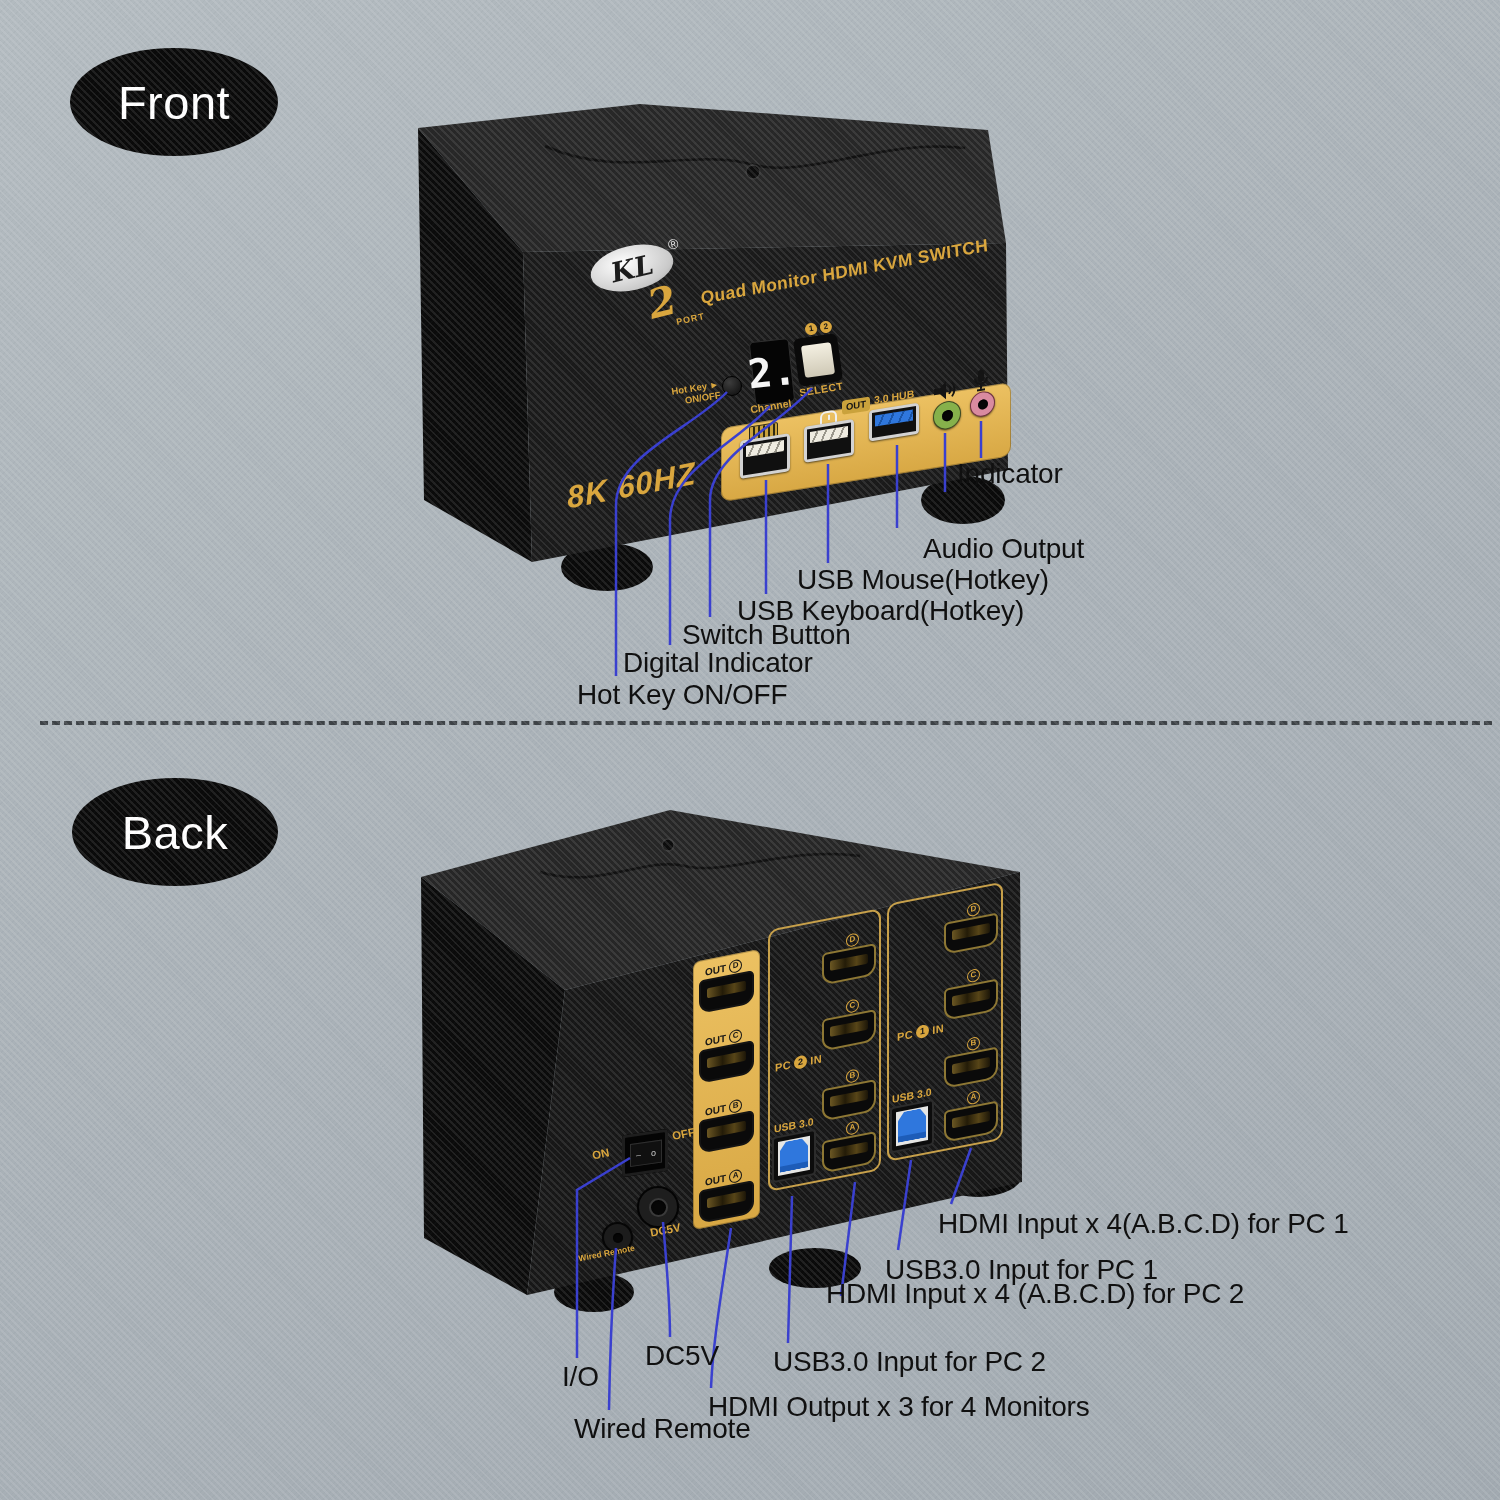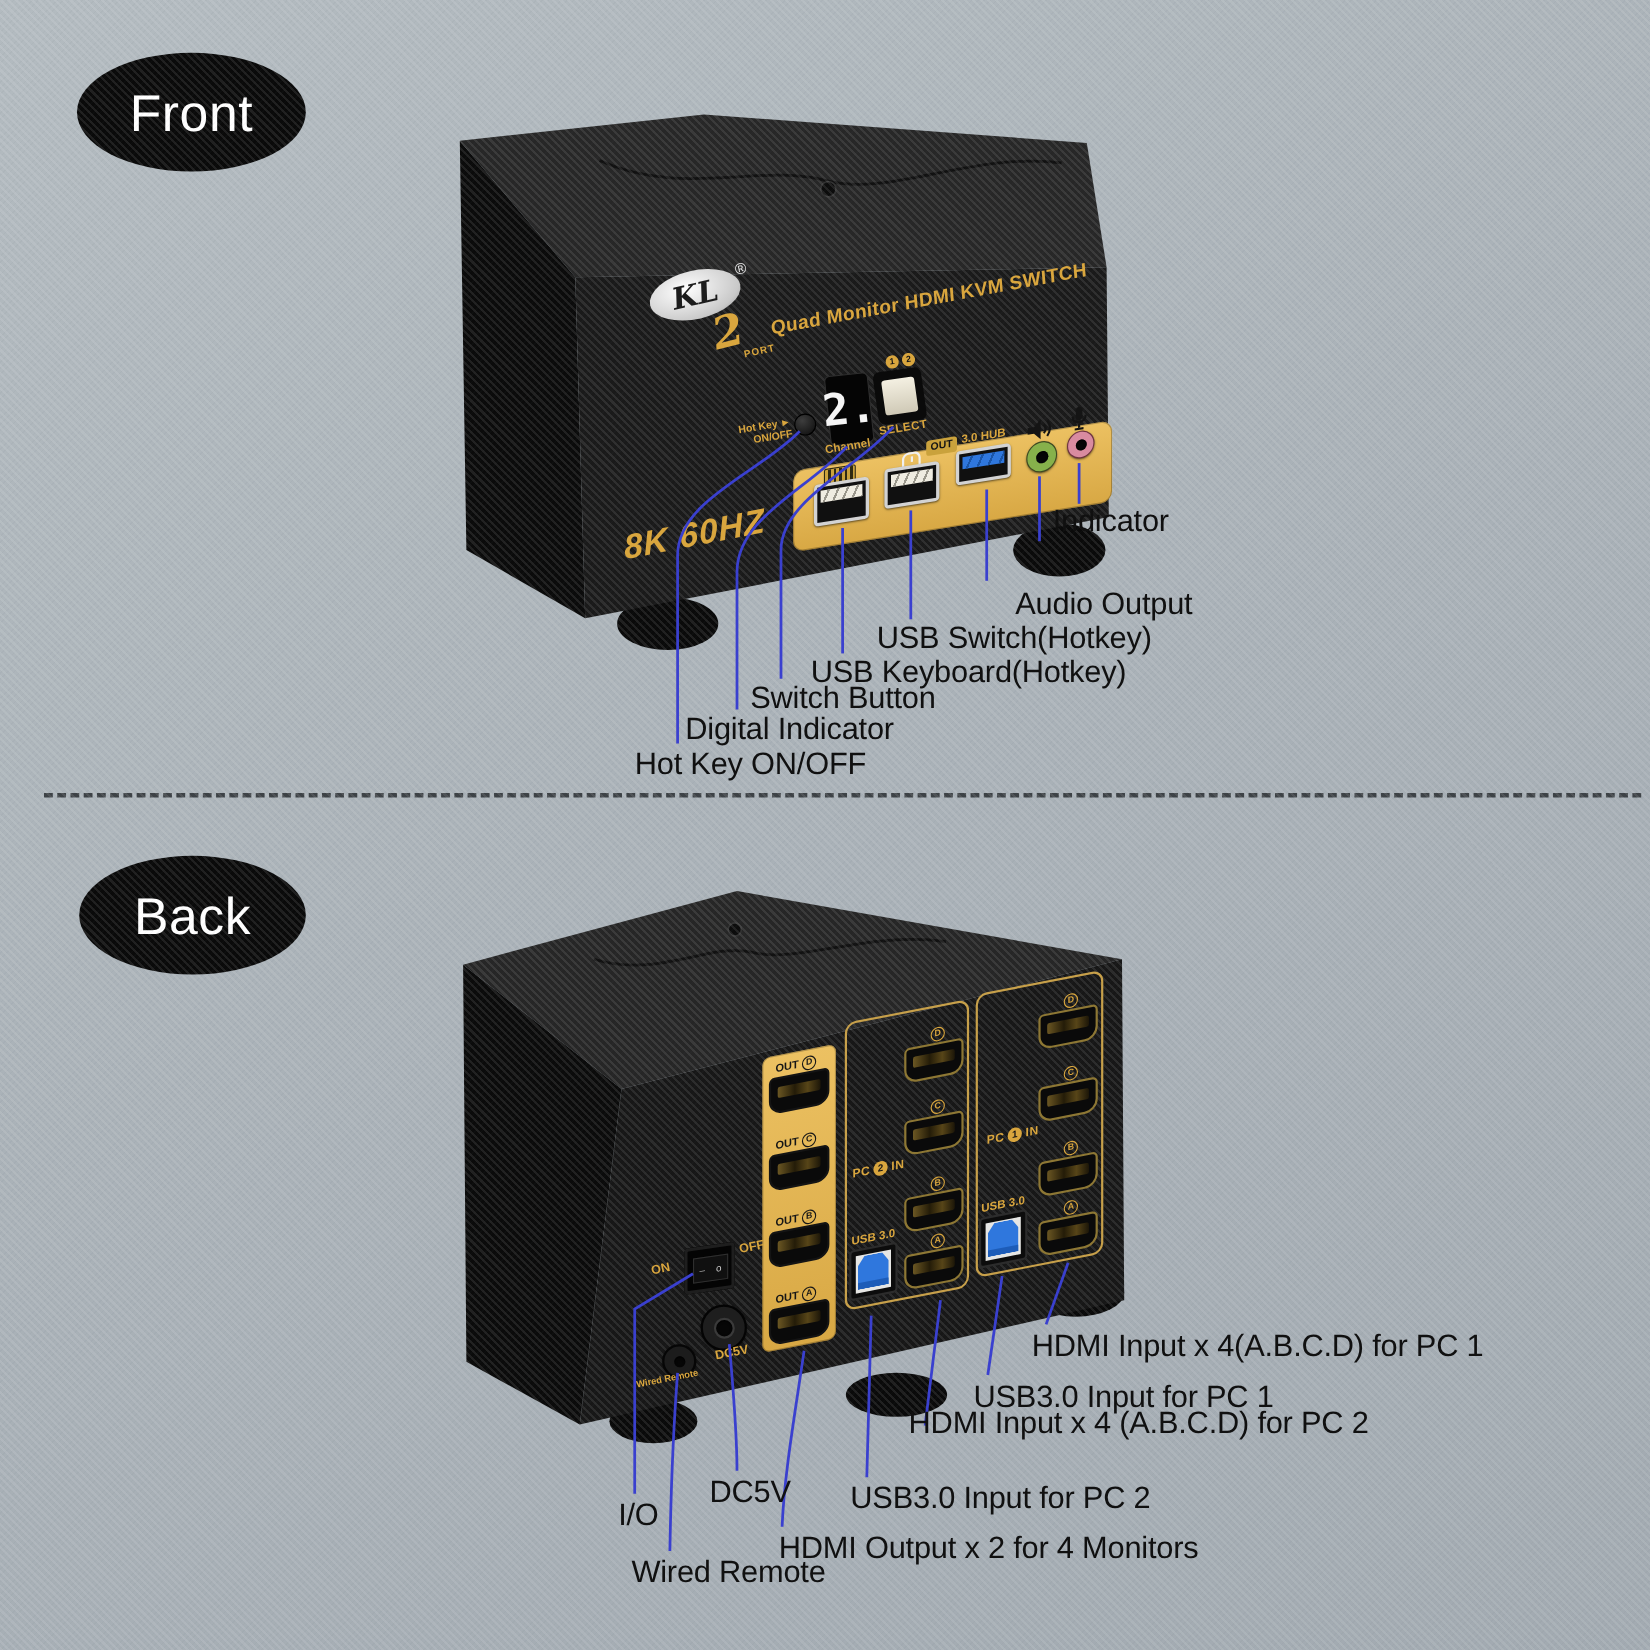--- a/index.html
+++ b/index.html
@@ -292,28 +292,28 @@
       <path d="M 731,1228 C 722,1290 713,1340 711,1388"></path>
       <path d="M 792,1196 L 788,1343"></path>
       <path d="M 855,1182 L 841,1296"></path>
       <path d="M 911,1160 L 898,1250"></path>
       <path d="M 971,1148 L 951,1204"></path>
     </g>
   </svg>
 
   <div class="lbl" style="left:957px;top:458px;z-index:8;">Indicator</div>
   <div class="lbl" style="left:923px;top:493px;z-index:8;margin-top:40px;">Audio Output</div>
-  <div class="lbl" style="left:797px;top:564px;z-index:8;">USB Switch(Hotkey)</div>
+  <div class="lbl" style="left:797px;top:564px;z-index:8;">USB Mouse(Hotkey)</div>
   <div class="lbl" style="left:737px;top:595px;z-index:8;">USB Keyboard(Hotkey)</div>
   <div class="lbl" style="left:682px;top:619px;z-index:8;">Switch Button</div>
   <div class="lbl" style="left:623px;top:647px;z-index:8;">Digital Indicator</div>
   <div class="lbl" style="left:577px;top:679px;z-index:8;">Hot Key ON/OFF</div>
 
   <div class="lbl" style="left:938px;top:1208px;z-index:8;">HDMI Input x 4(A.B.C.D) for PC 1</div>
   <div class="lbl" style="left:885px;top:1254px;z-index:8;">USB3.0 Input for PC 1</div>
   <div class="lbl" style="left:826px;top:1278px;z-index:8;">HDMI Input x 4 (A.B.C.D) for PC 2</div>
   <div class="lbl" style="left:773px;top:1346px;z-index:8;">USB3.0 Input for PC 2</div>
-  <div class="lbl" style="left:708px;top:1391px;z-index:8;">HDMI Output x 2 for 4 Monitors</div>
+  <div class="lbl" style="left:708px;top:1391px;z-index:8;">HDMI Output x 3 for 4 Monitors</div>
   <div class="lbl" style="left:562px;top:1361px;z-index:8;">I/O</div>
   <div class="lbl" style="left:645px;top:1340px;z-index:8;">DC5V</div>
   <div class="lbl" style="left:574px;top:1413px;z-index:8;">Wired Remote</div>
 
 </div>
 
 </body></html>

